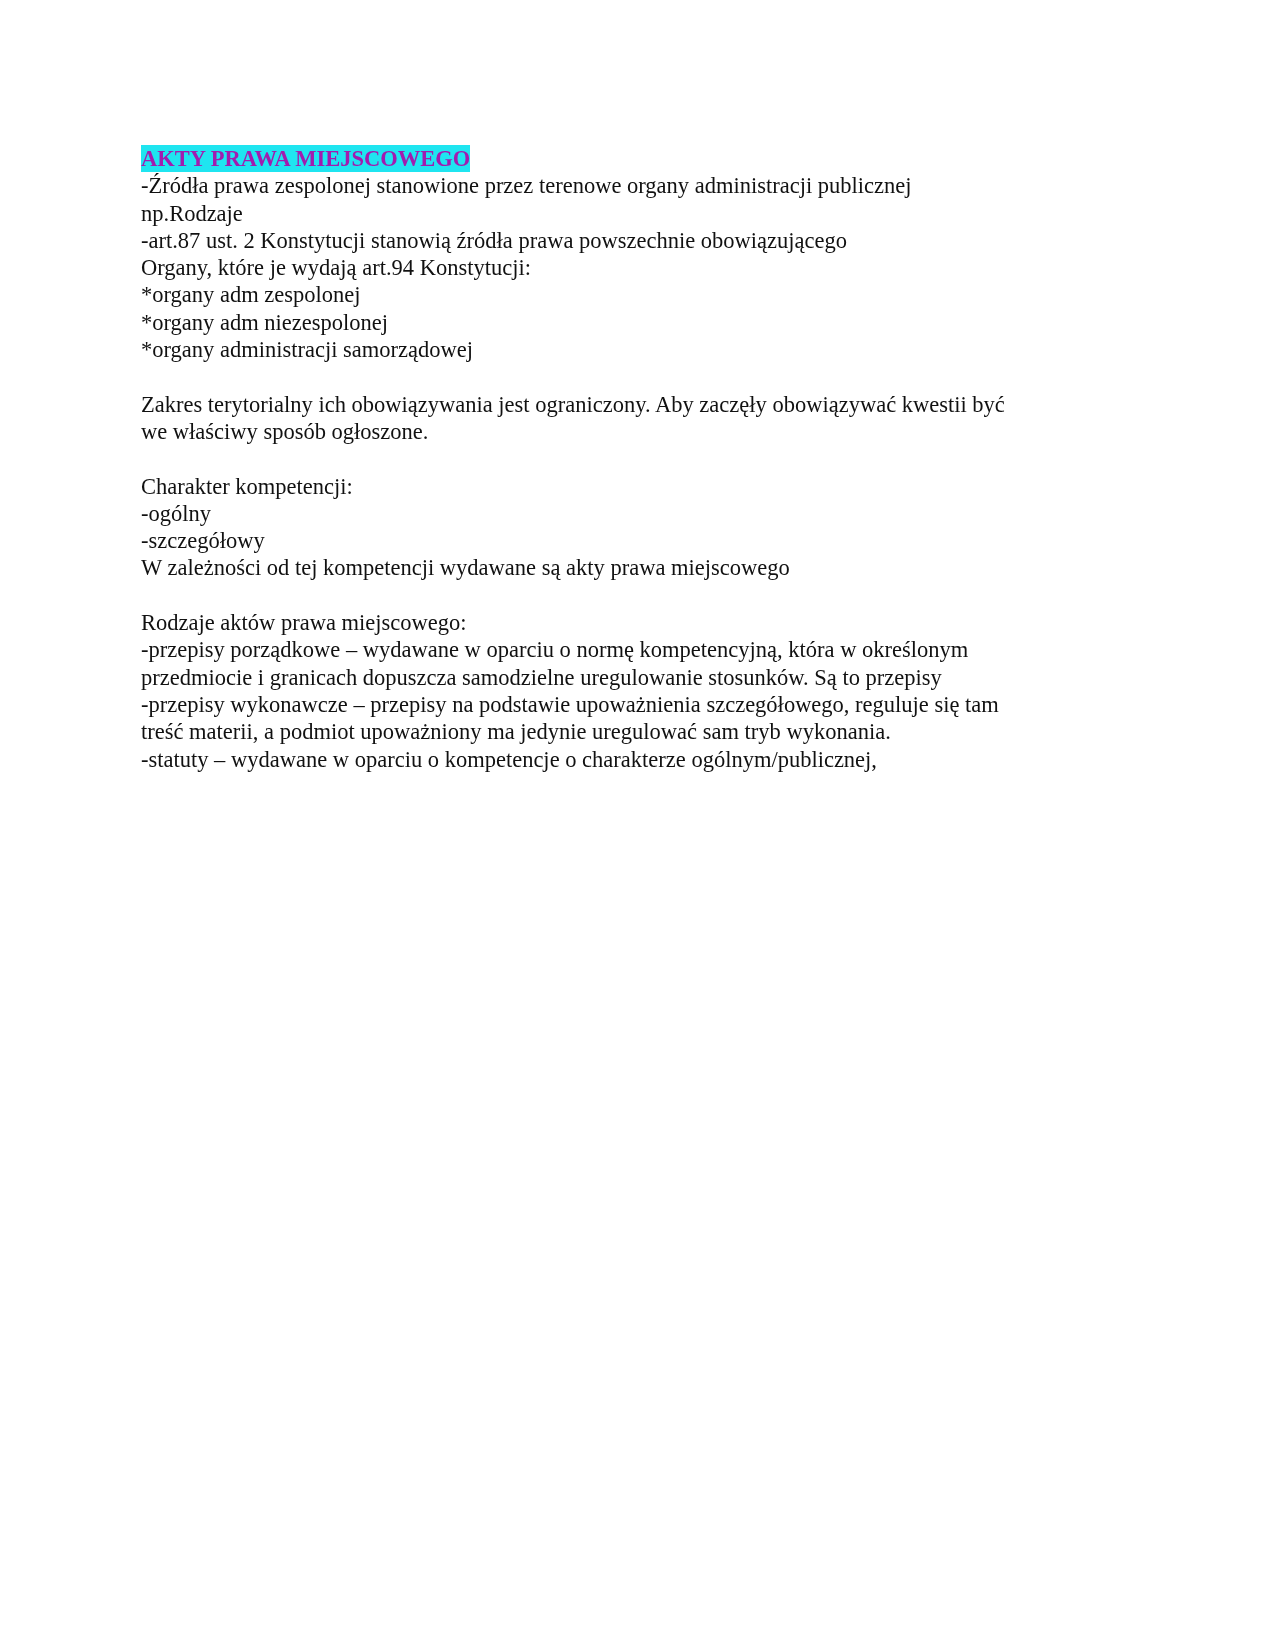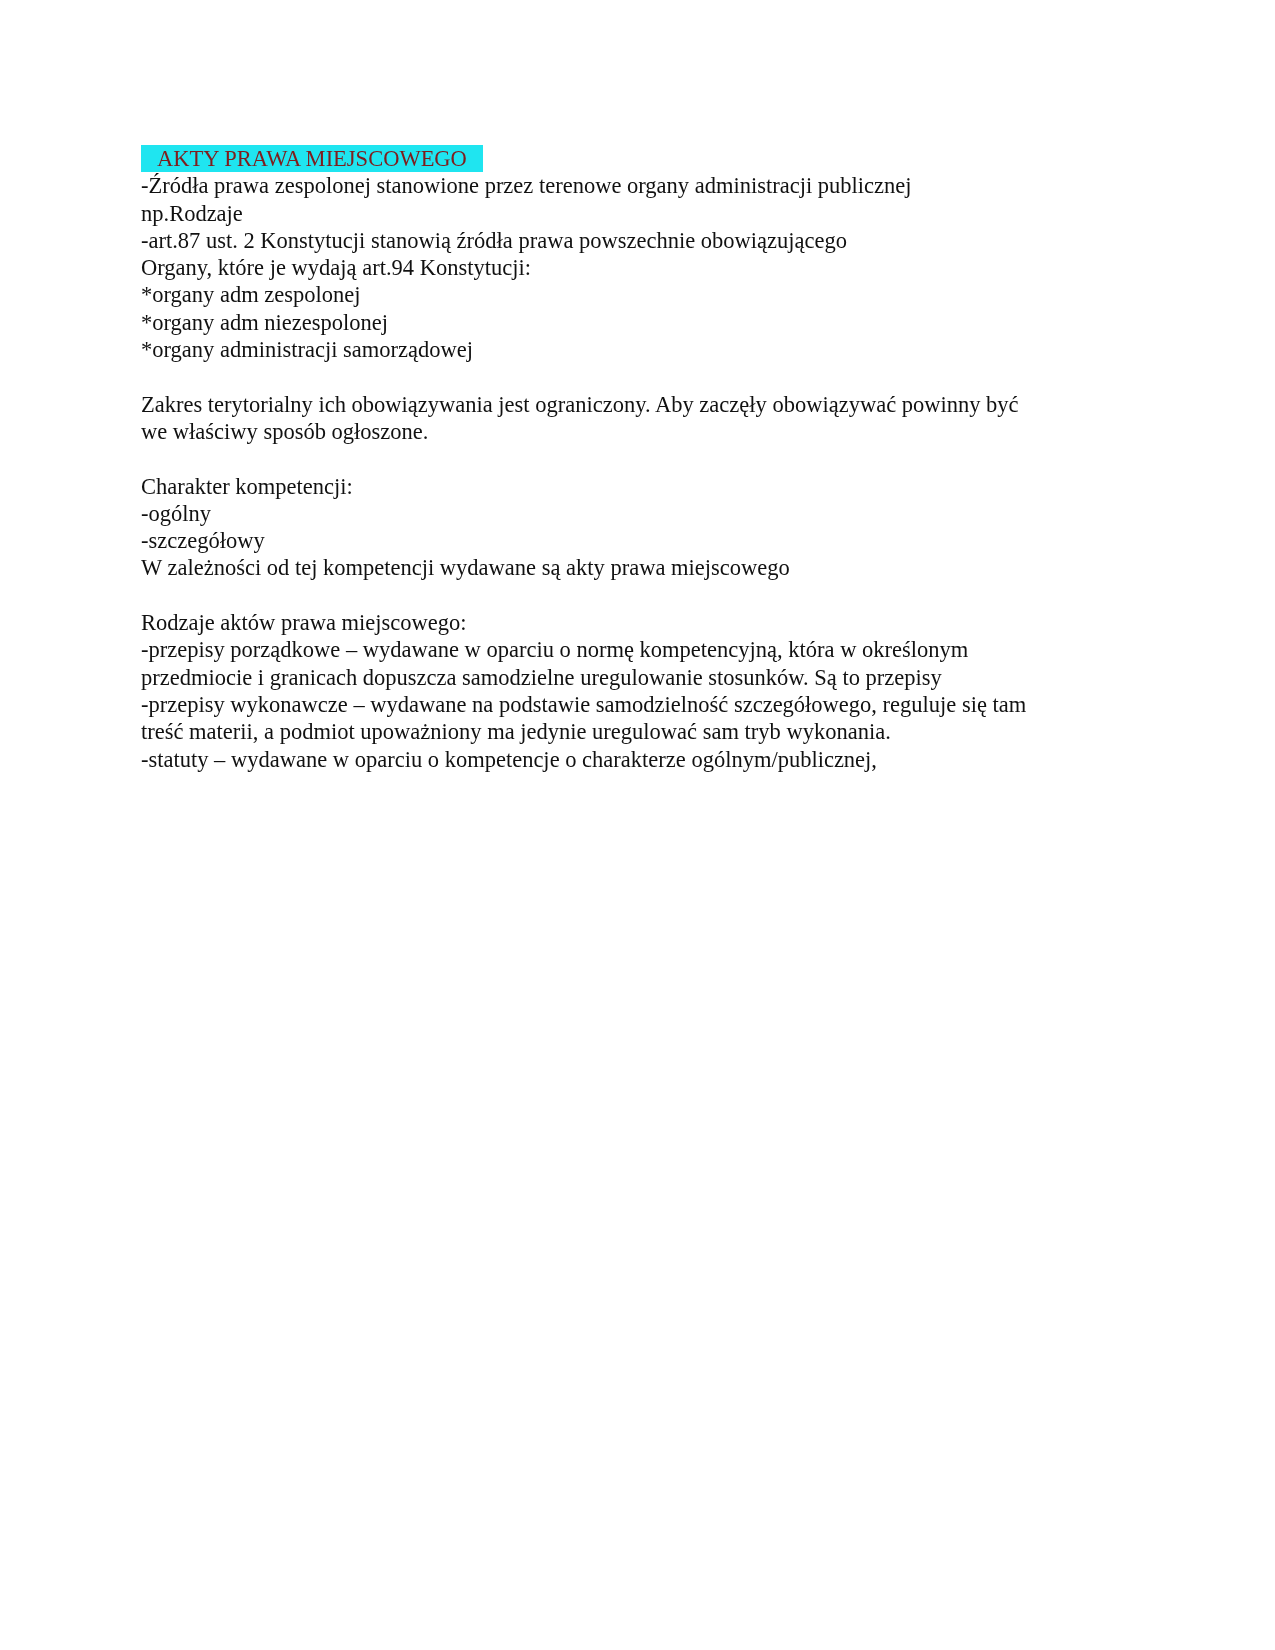--- a/index.html
+++ b/index.html
@@ -35,24 +35,24 @@
       display: block;
       white-space: nowrap;
       min-height: 27.3px;
     }
     .blank {
       display: block;
       height: 27.3px;
     }
     .title {
       display: inline-block;
-      font-weight: normal;
-      color: #7f1d1d;
+      font-weight: bold;
+      color: #a21caf;
       background: #1fe5f0;
-      padding: 0 16px;
+      padding: 0 0;
       line-height: 27px;
     }
   </style>
 </head>
 <body>
 
 <div class="page">
   <div class="content">
 
     <span class="line">
@@ -65,38 +65,38 @@
       <span class="line">-art.87 ust. 2 Konstytucji stanowią źródła prawa powszechnie obowiązującego</span>
       <span class="line">Organy, które je wydają art.94 Konstytucji:</span>
       <span class="line">*organy adm zespolonej</span>
       <span class="line">*organy adm niezespolonej</span>
       <span class="line">*organy administracji samorządowej</span>
     </div>
 
     <span class="blank"></span>
 
     <div>
-      <span class="line">Zakres terytorialny ich obowiązywania jest ograniczony. Aby zaczęły obowiązywać powinny być</span>
+      <span class="line">Zakres terytorialny ich obowiązywania jest ograniczony. Aby zaczęły obowiązywać kwestii być</span>
       <span class="line">we właściwy sposób ogłoszone.</span>
     </div>
 
     <span class="blank"></span>
 
     <div>
       <span class="line">Charakter kompetencji:</span>
       <span class="line">-ogólny</span>
       <span class="line">-szczegółowy</span>
       <span class="line">W zależności od tej kompetencji wydawane są akty prawa miejscowego</span>
     </div>
 
     <span class="blank"></span>
 
     <div>
       <span class="line">Rodzaje aktów prawa miejscowego:</span>
       <span class="line">-przepisy porządkowe – wydawane w oparciu o normę kompetencyjną, która w określonym</span>
       <span class="line">przedmiocie i granicach dopuszcza samodzielne uregulowanie stosunków. Są to przepisy</span>
-      <span class="line">-przepisy wykonawcze – wydawane na podstawie samodzielność szczegółowego, reguluje się tam</span>
+      <span class="line">-przepisy wykonawcze – przepisy na podstawie upoważnienia szczegółowego, reguluje się tam</span>
       <span class="line">treść materii, a podmiot upoważniony ma jedynie uregulować sam tryb wykonania.</span>
       <span class="line">-statuty – wydawane w oparciu o kompetencje o charakterze ogólnym/publicznej,</span>
     </div>
 
   </div>
 </div>
 
 </body></html>

